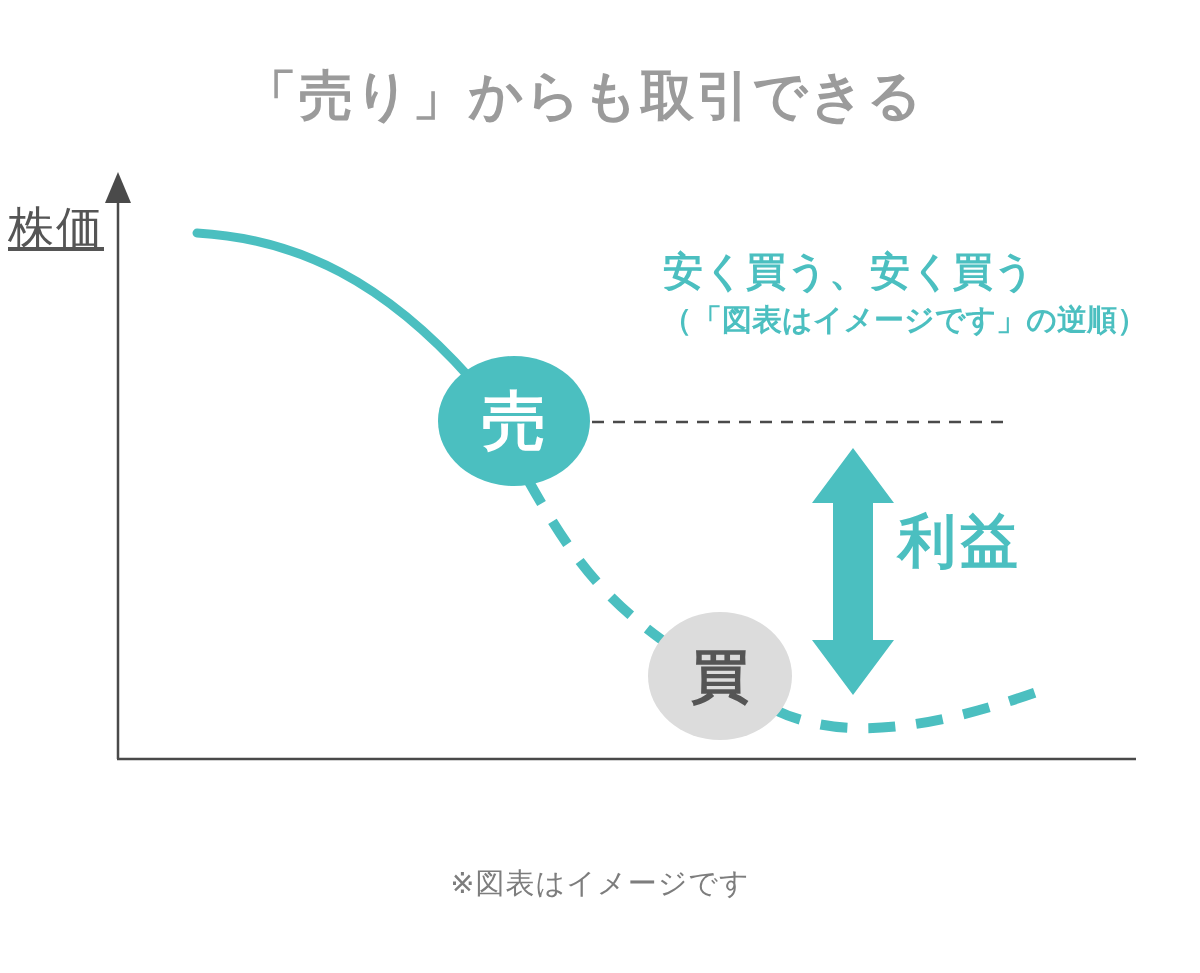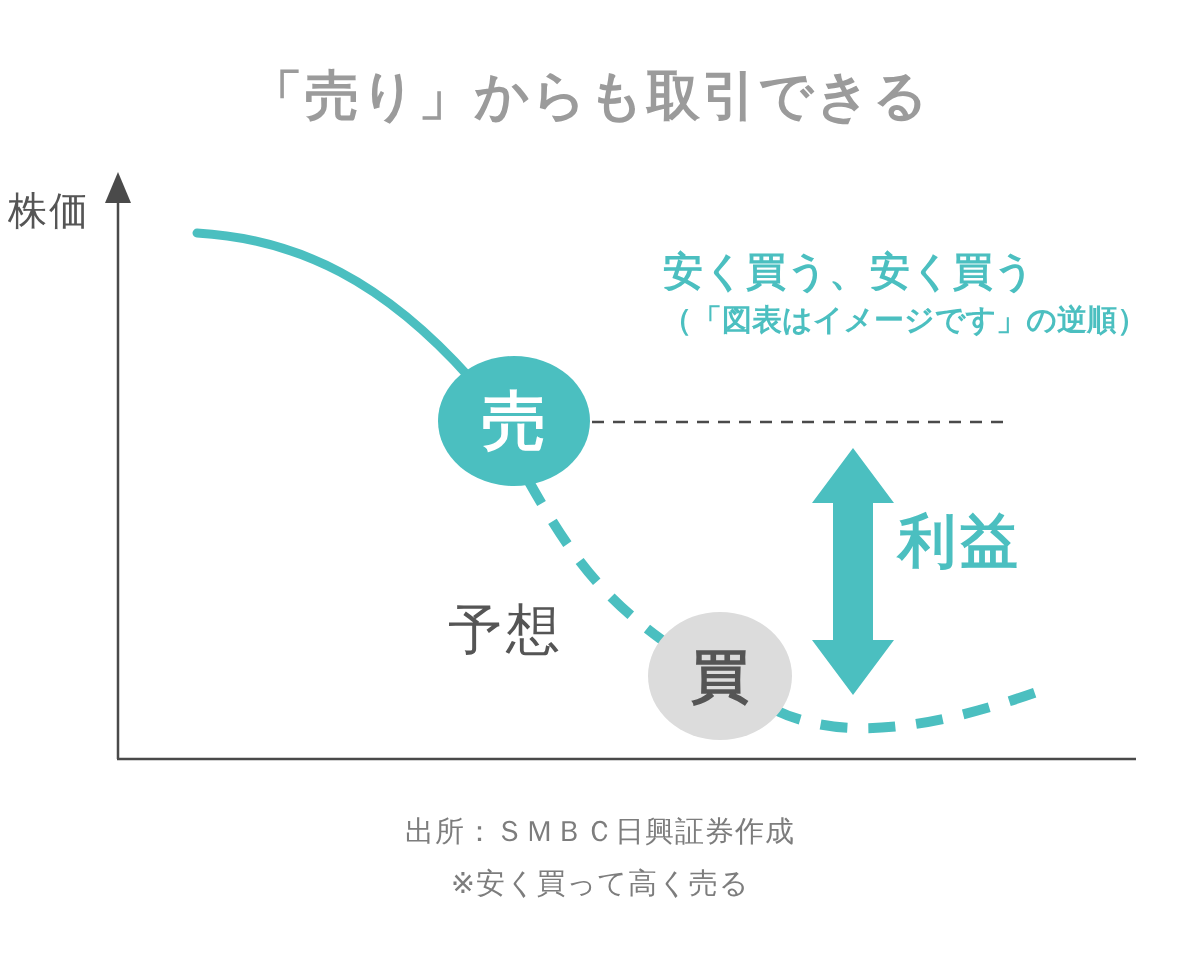--- a/index.html
+++ b/index.html
@@ -14,30 +14,31 @@
   html,body{background:#ffffff;}
   .stage{
     position:relative;
     width:1200px;height:973px;
     background:#ffffff;
     overflow:hidden;
     font-family:"Liberation Sans","DejaVu Sans",sans-serif;
   }
   .abs{position:absolute;}
   .page-title{
-    left:16px;top:60px;width:1147px;
+    left:10px;top:60px;width:1147px;
     text-align:center;
     font-size:54px;font-weight:bold;
     letter-spacing:2px;
     color:var(--title-gray);
   }
   .yaxis-label{
-    left:8px;top:184px;
-    font-size:39px;letter-spacing:2px;
+    left:8px;top:198px;
+    font-size:46px;letter-spacing:2px;
     color:var(--text-dark);
+    text-decoration:underline;
   }
   .headline{
     left:663px;top:244px;
     font-size:40px;font-weight:bold;
     color:var(--teal);
     letter-spacing:1px;
   }
   .subheadline{
     left:662px;top:300px;
     font-size:30px;font-weight:bold;
@@ -115,25 +116,23 @@
   <div class="abs yaxis-label">株価</div>
 
   <div class="abs headline">安く買う、安く買う</div>
 
   <div class="abs subheadline">（「図表はイメージです」の逆順）</div>
 
   <div class="abs circle sell-circle">
     <span class="glyph">売</span>
   </div>
 
-  <div class="abs forecast-label">予想</div>
 
   <div class="abs circle buy-circle">
     <span class="glyph">買</span>
   </div>
 
   <div class="abs profit-label">利益</div>
 
-  <div class="abs footer-source">出所：ＳＭＢＣ日興証券作成</div>
 
-  <div class="abs footer-note">※安く買って高く売る</div>
+  <div class="abs footer-note">※図表はイメージです</div>
 
 </div>
 
 </body></html>

